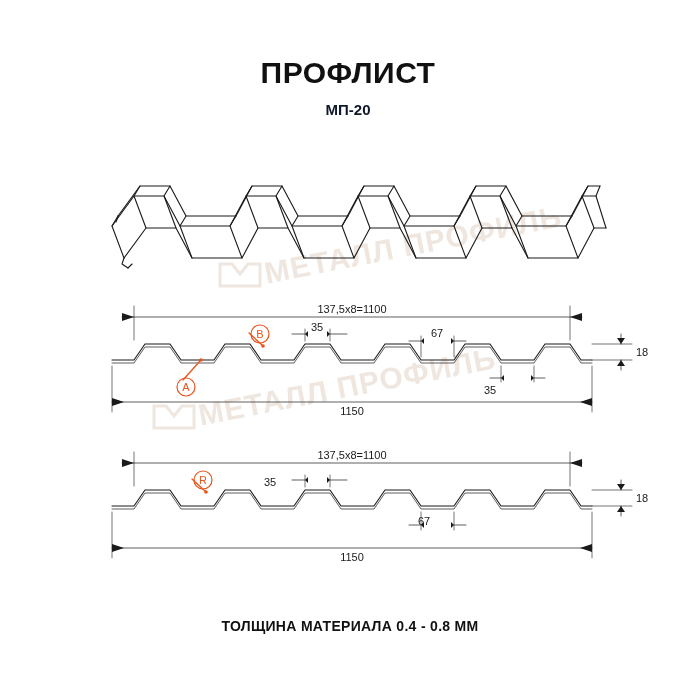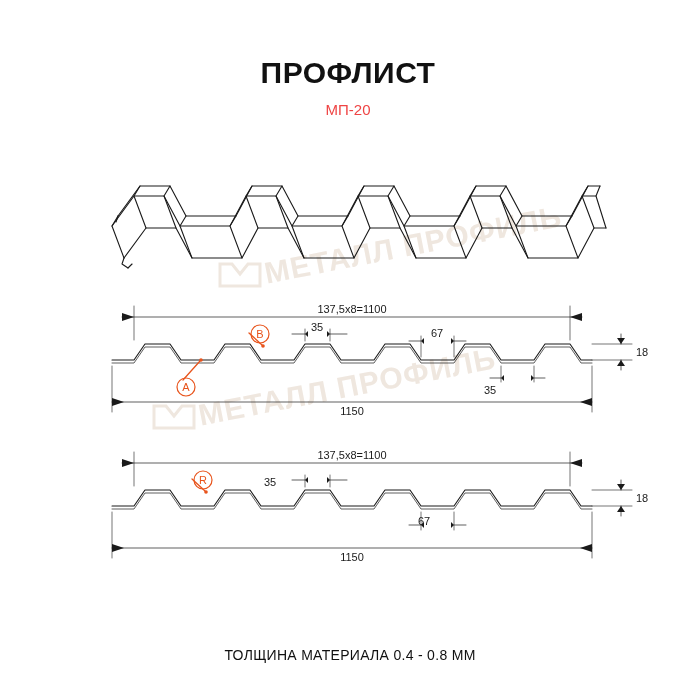--- a/index.html
+++ b/index.html
@@ -30,34 +30,33 @@
   .title {
     font-size: 30px;
     font-weight: bold;
     letter-spacing: 0.5px;
     color: #111111;
     line-height: 1.1;
   }
   .subtitle {
     margin-top: 12px;
     font-size: 15px;
-    font-weight: normal;
-    color: #ef4444;
+    font-weight: bold;
+    color: #0f172a;
   }
   .footer-note {
     position: absolute;
     top: 618px;
     left: 0;
     width: 700px;
     text-align: center;
     font-size: 14px;
-    font-weight: normal;
+    font-weight: bold;
     letter-spacing: 0.3px;
     color: #111111;
-    margin-top: 29px;
   }
   .drawing {
     position: absolute;
     top: 0;
     left: 0;
     width: 700px;
     height: 700px;
   }
   .wm {
     position: absolute;

